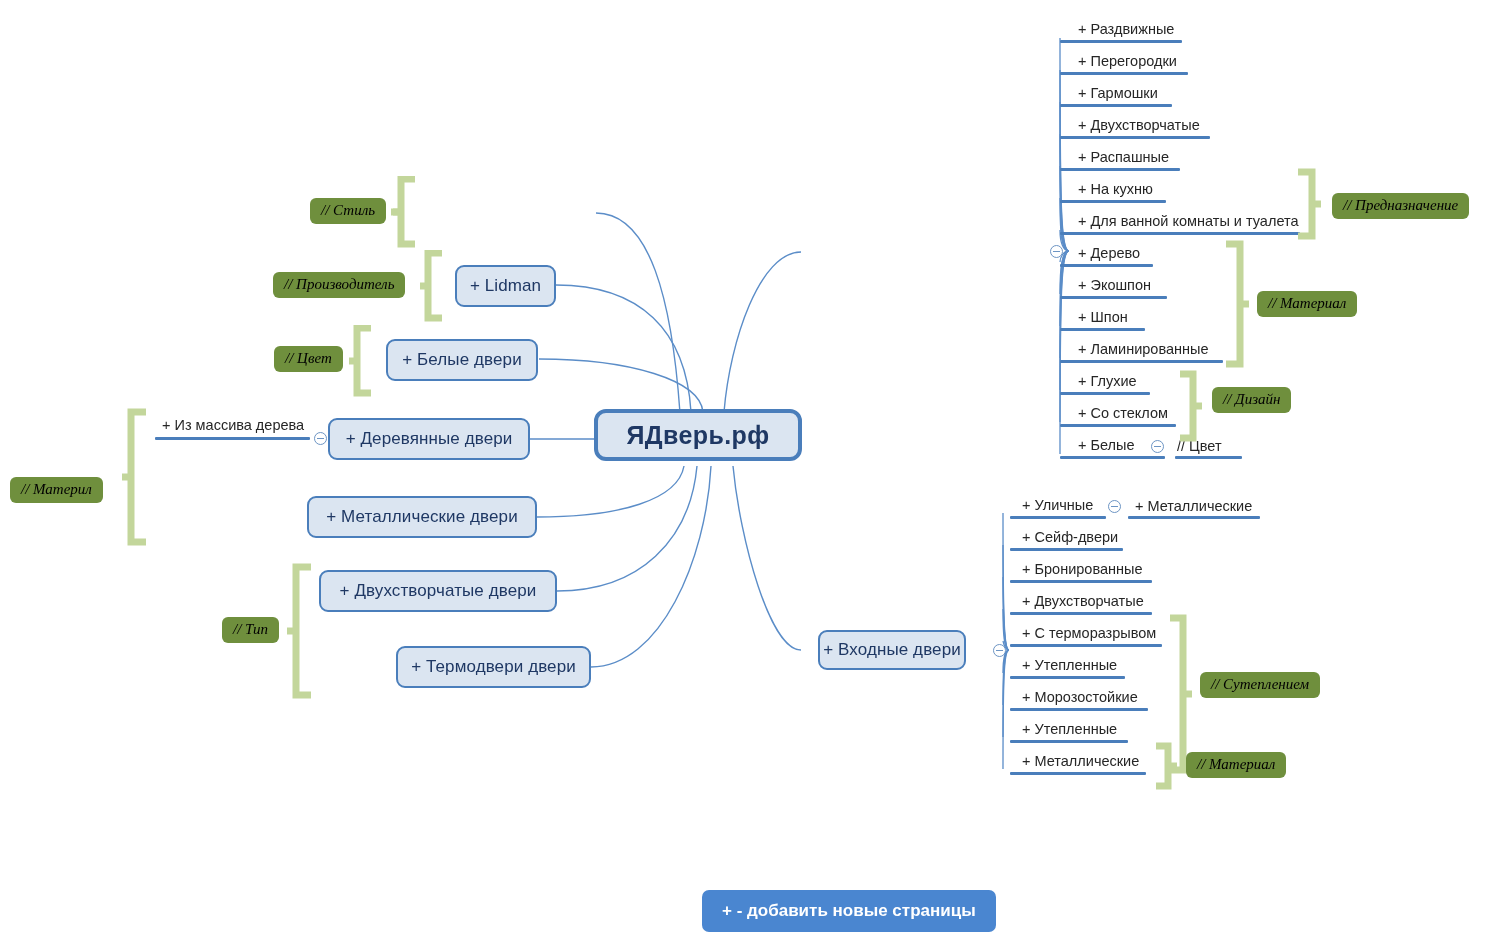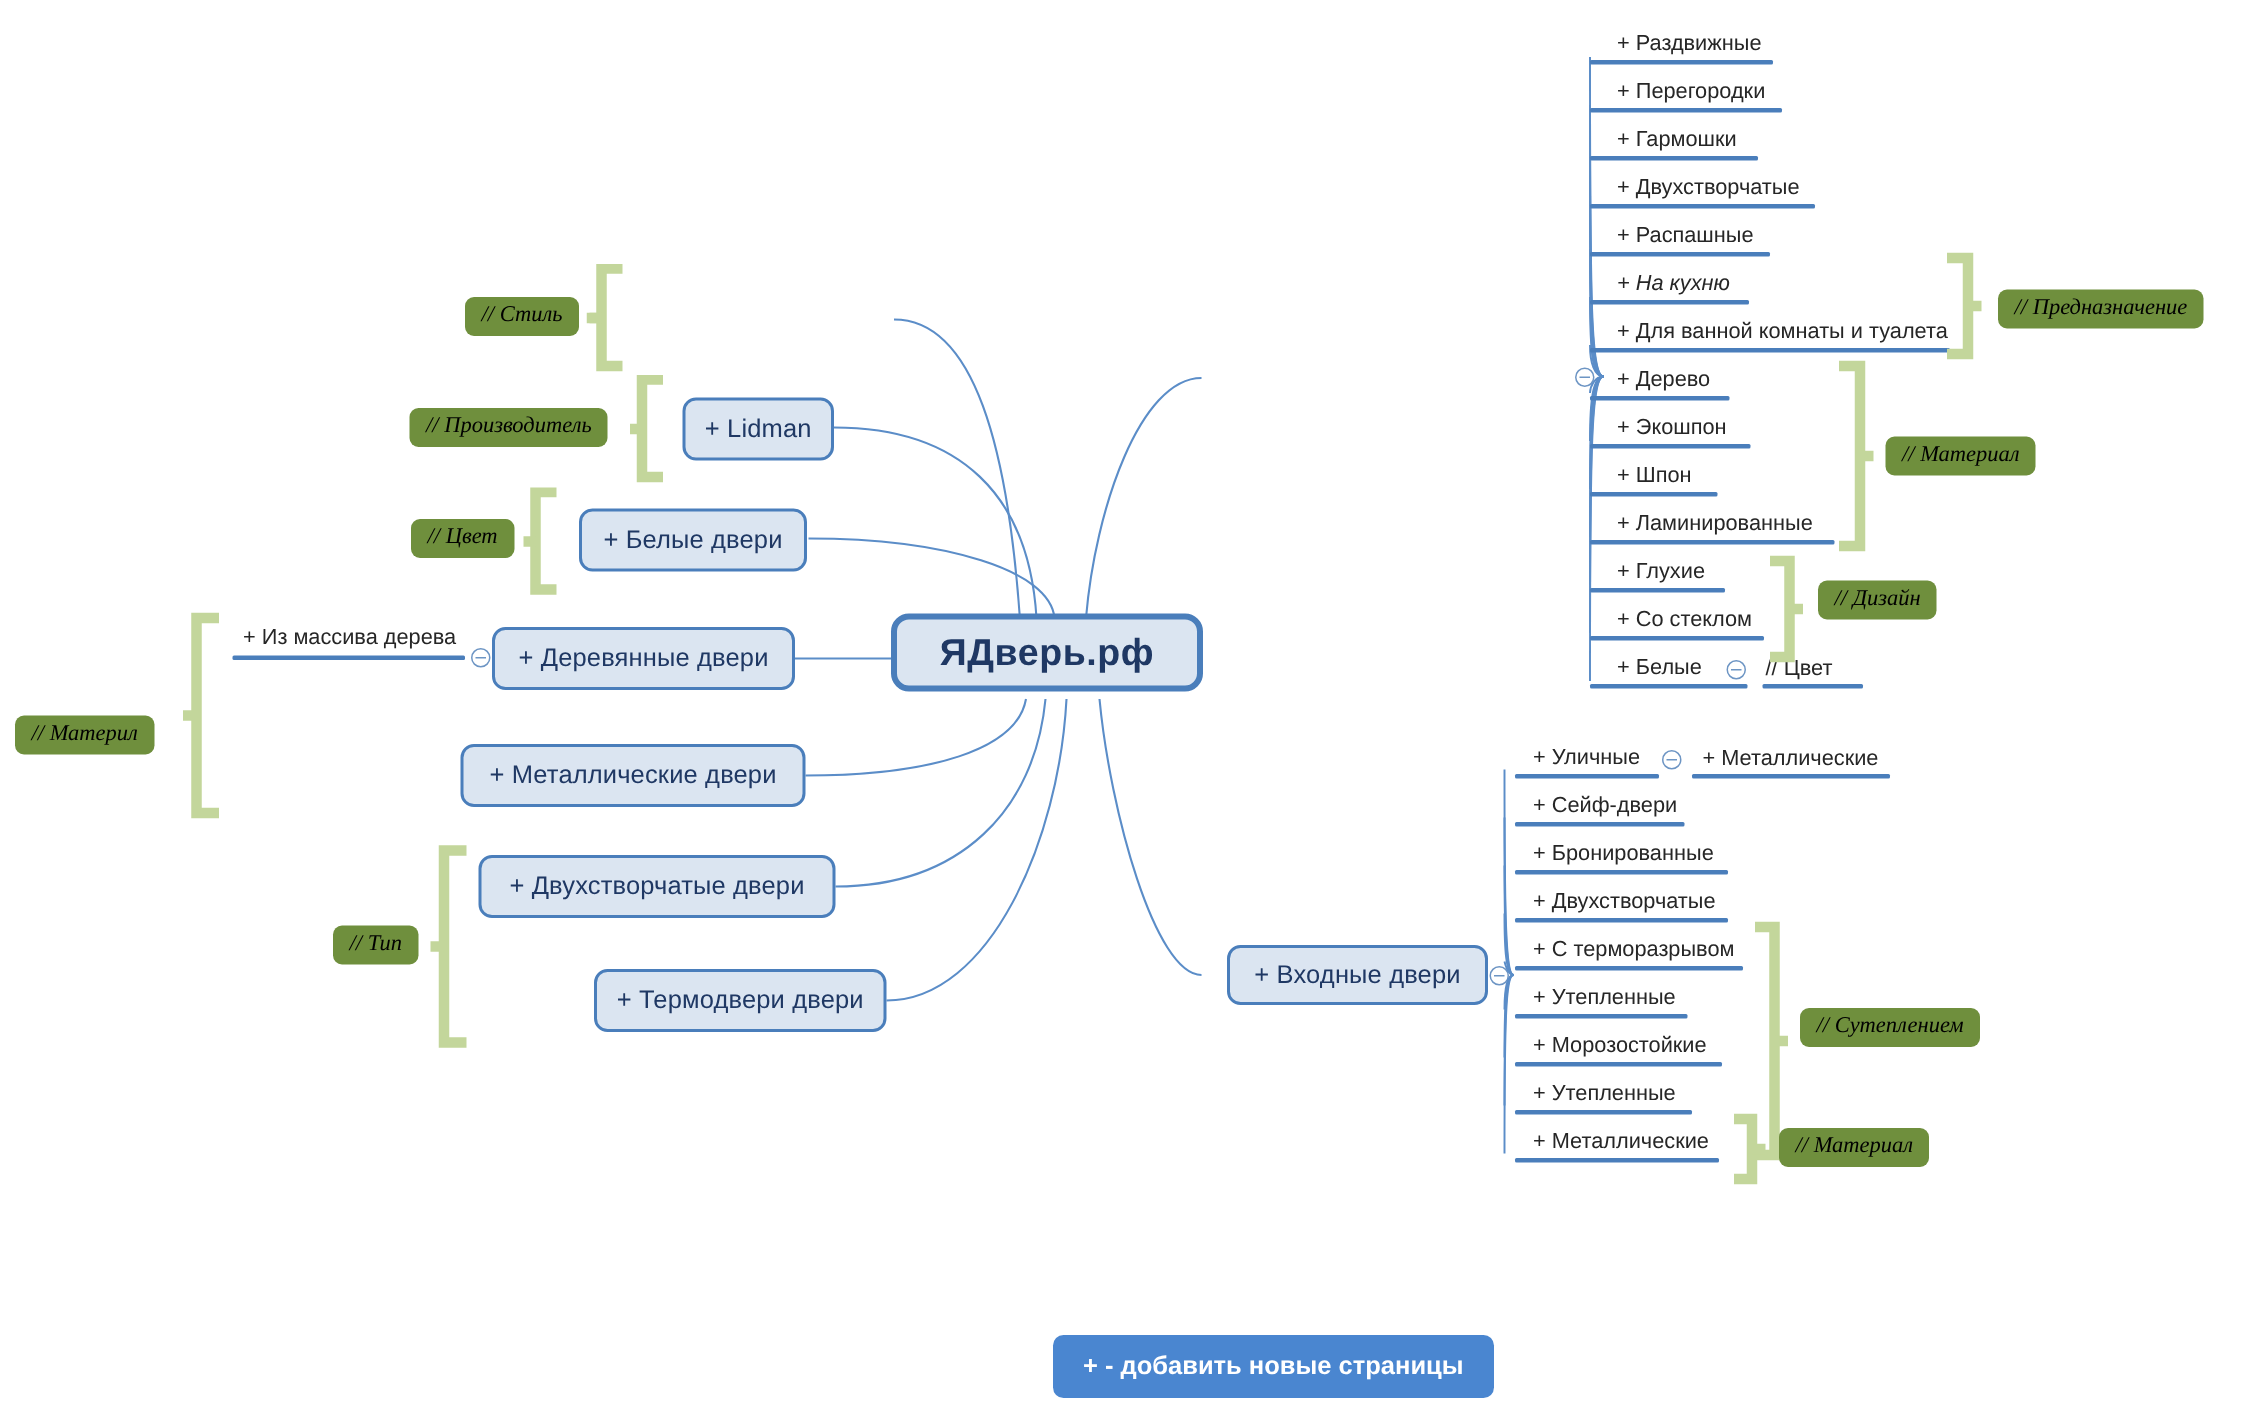--- a/index.html
+++ b/index.html
@@ -233,21 +233,21 @@
   <div class="leaf-rule" style="left:1060px;top:104px;width:112px;"></div>
 
   <div class="leaf" style="left:1078px;top:118px;">
     <span>+ Двухстворчатые</span></div>
   <div class="leaf-rule" style="left:1060px;top:136px;width:150px;"></div>
 
   <div class="leaf" style="left:1078px;top:150px;">
     <span>+ Распашные</span></div>
   <div class="leaf-rule" style="left:1060px;top:168px;width:120px;"></div>
 
-  <div class="leaf" style="left:1078px;top:182px;font-style:italic;">
+  <div class="leaf" style="left:1078px;top:182px;">
     <span>+ На кухню</span></div>
   <div class="leaf-rule" style="left:1060px;top:200px;width:106px;"></div>
 
   <div class="leaf" style="left:1078px;top:214px;">
     <span>+ Для ванной комнаты и туалета</span></div>
   <div class="leaf-rule" style="left:1060px;top:232px;width:240px;"></div>
 
   <div class="leaf" style="left:1078px;top:246px;">
     <span>+ Дерево</span></div>
   <div class="leaf-rule" style="left:1060px;top:264px;width:93px;"></div>
@@ -294,21 +294,21 @@
   <div class="badge" style="left:1257px;top:291px;">
     <span>// Материал</span></div>
 
   <svg style="position:absolute;left:1176px;top:370px;width:48px;height:72px;">
     <path d="M4,4 L17,4 L17,68 L4,68" fill="none" stroke="#c3d69b" stroke-width="7"></path>
     <path d="M17,36 L26,36" fill="none" stroke="#c3d69b" stroke-width="7"></path>
   </svg>
   <div class="badge" style="left:1212px;top:387px;">
     <span>// Дизайн</span></div>
 
-  <div class="node" style="left:818px;top:630px;width:174px;height:40px;">
+  <div class="node" style="left:818px;top:630px;width:148px;height:40px;">
     <span>+ Входные двери</span>
   </div>
   <div class="collapse" style="left:993px;top:644px;"></div>
 
   <svg style="position:absolute;left:1000px;top:495px;width:30px;height:295px;">
     <g fill="none" stroke="#5b8dc8" stroke-width="1.3">
       <path d="M9,155 C4,155 3,120 3,18"></path>
       <path d="M9,155 C4,155 3,125 3,50"></path>
       <path d="M9,155 C4,155 3,130 3,82"></path>
       <path d="M9,155 C4,155 3,138 3,114"></path>

